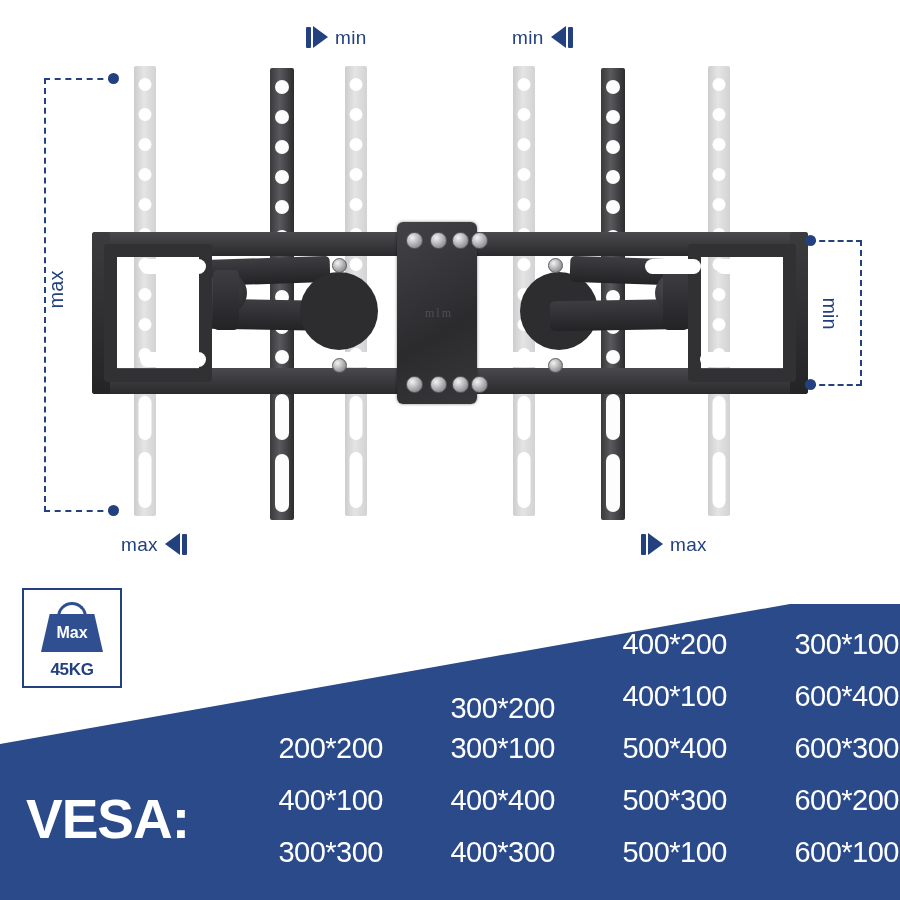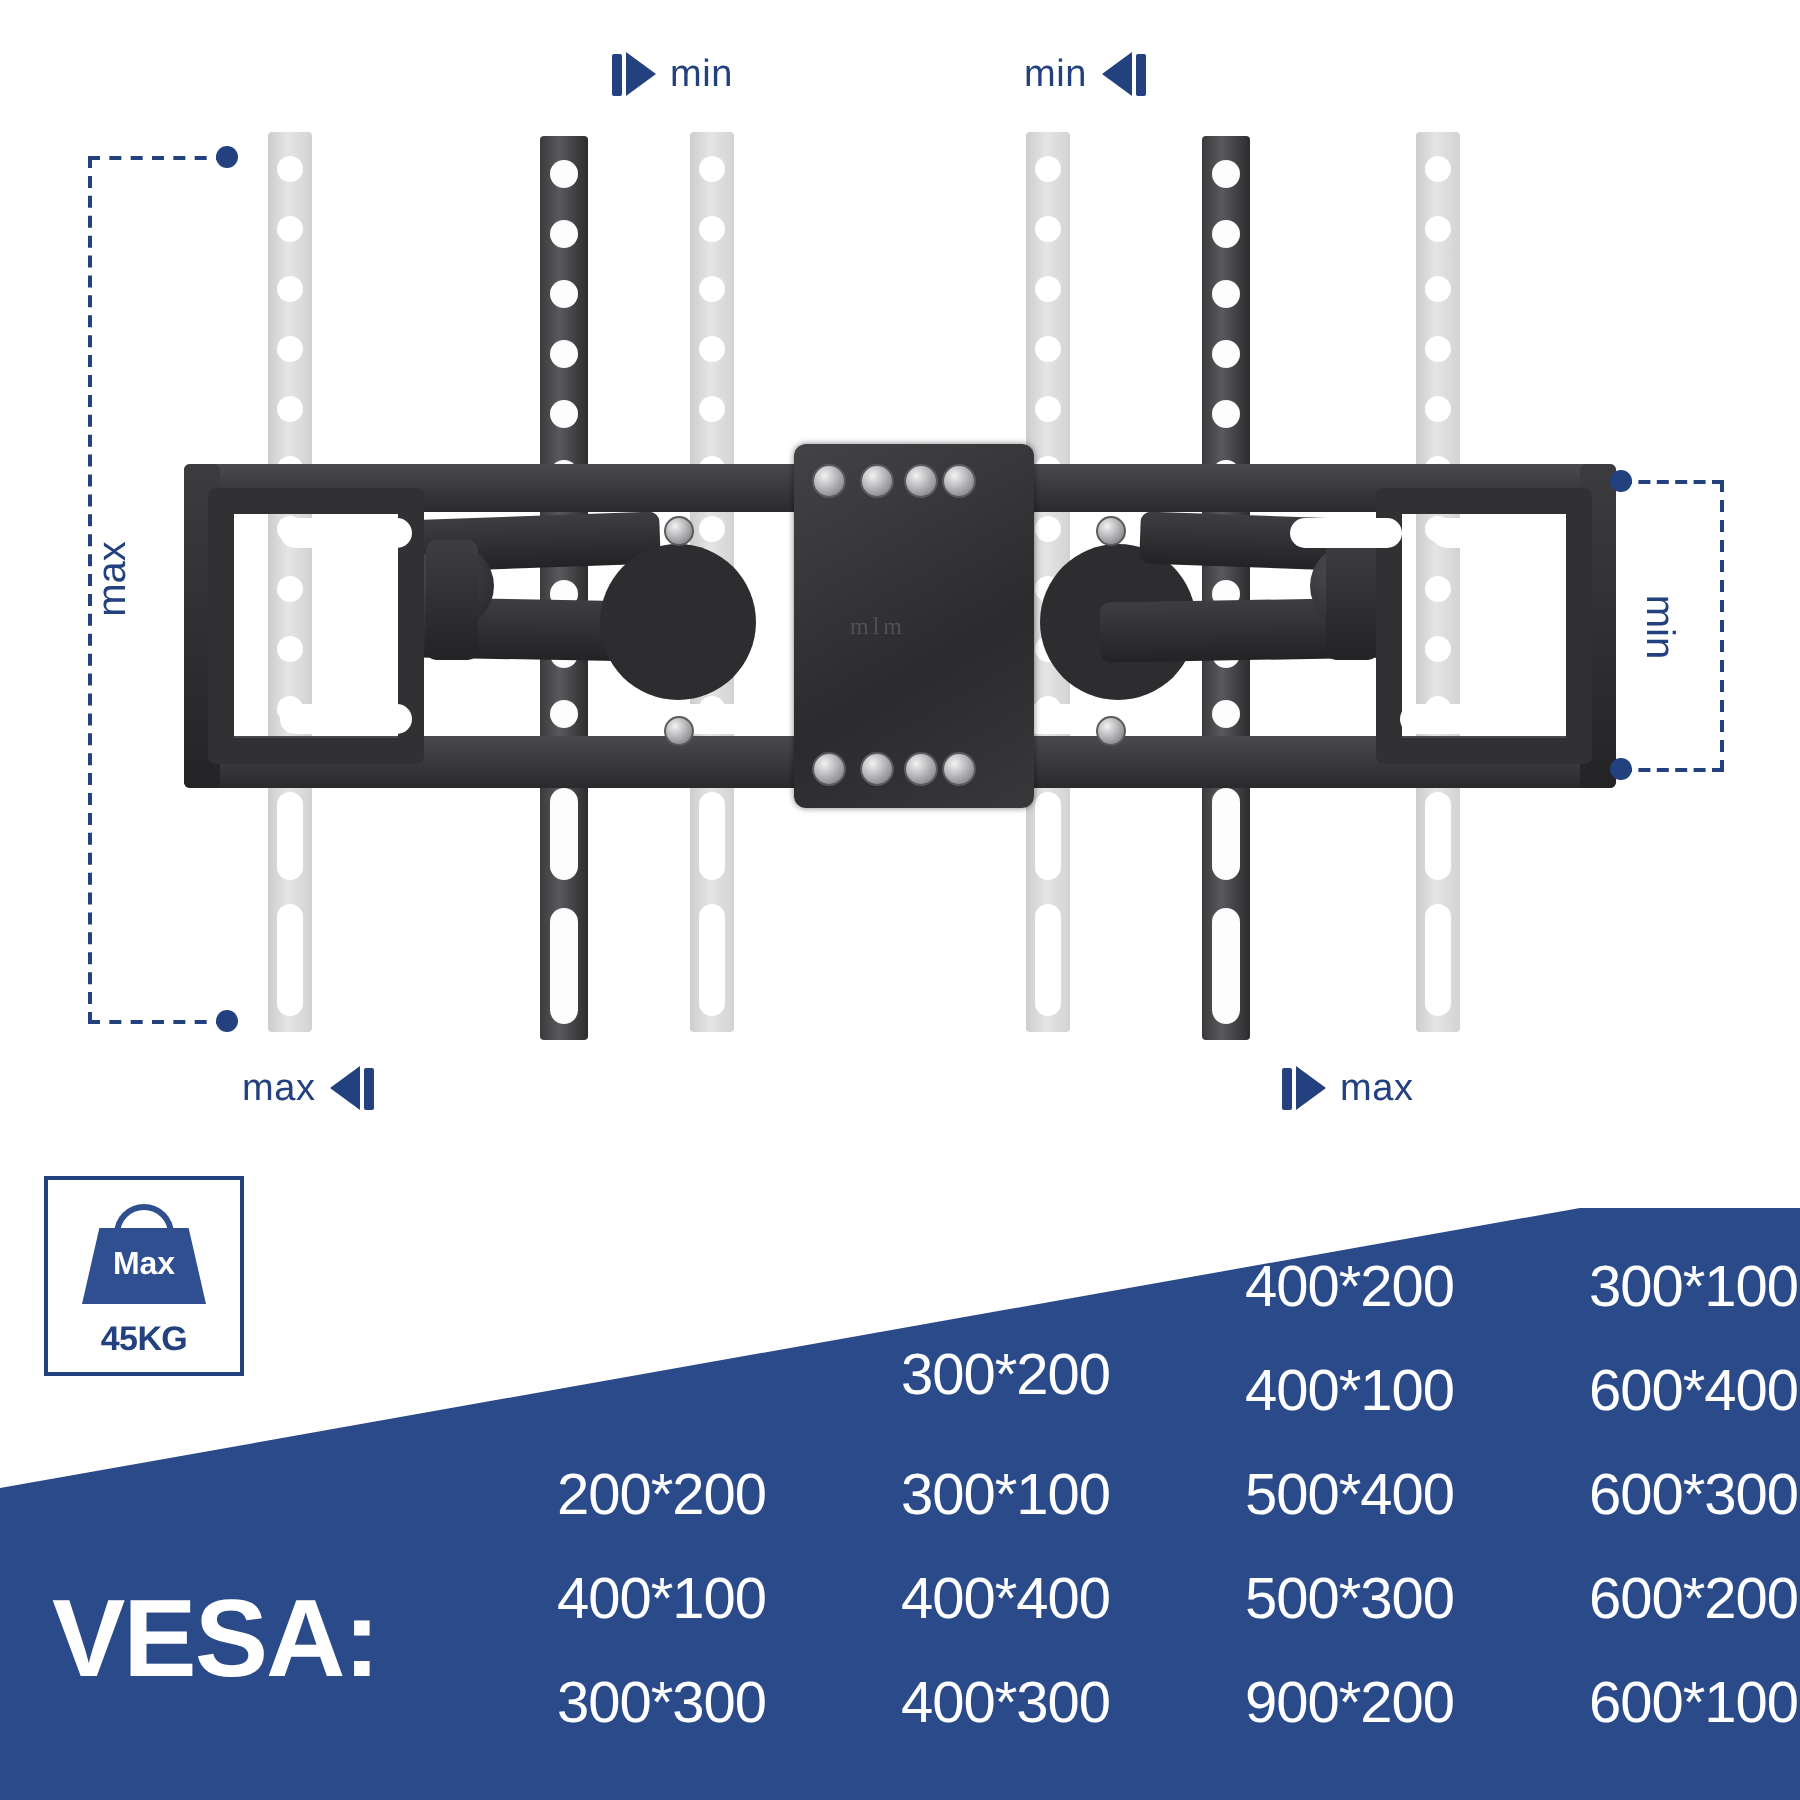--- a/index.html
+++ b/index.html
@@ -245,21 +245,21 @@
     <div class="whiteslot" style="left:140px;top:352px;width:66px;height:15px;"></div>
     <div class="whiteslot" style="left:330px;top:352px;width:70px;height:15px;"></div>
     <div class="whiteslot" style="left:506px;top:352px;width:66px;height:15px;"></div>
     <div class="whiteslot" style="left:700px;top:352px;width:78px;height:15px;"></div>
 
     <div class="bolt sm" style="left:332px;top:258px;"></div>
     <div class="bolt sm" style="left:332px;top:358px;"></div>
     <div class="bolt sm" style="left:548px;top:258px;"></div>
     <div class="bolt sm" style="left:548px;top:358px;"></div>
 
-    <div class="plate" style="left:397px;top:222px;width:120px;height:182px;">
+    <div class="plate" style="left:397px;top:222px;width:80px;height:182px;">
       <div class="bolt" style="left:9px;top:10px;"></div>
       <div class="bolt" style="left:33px;top:10px;"></div>
       <div class="bolt" style="left:55px;top:10px;"></div>
       <div class="bolt" style="left:74px;top:10px;"></div>
       <div class="bolt" style="left:9px;top:154px;"></div>
       <div class="bolt" style="left:33px;top:154px;"></div>
       <div class="bolt" style="left:55px;top:154px;"></div>
       <div class="bolt" style="left:74px;top:154px;"></div>
       <div class="logo" style="left:28px;top:84px;">mlm</div>
     </div>
@@ -338,32 +338,32 @@
 
     <div class="vgrid">
 
       <div class="vcol" style="left:0px;">
         <div class="vcell" style="top:172px;">200*200</div>
         <div class="vcell" style="top:224px;">400*100</div>
         <div class="vcell" style="top:276px;">300*300</div>
       </div>
 
       <div class="vcol" style="left:172px;">
-        <div class="vcell" style="top:112px;">300*200</div>
+        <div class="vcell" style="top:132px;">300*200</div>
         <div class="vcell" style="top:172px;">300*100</div>
         <div class="vcell" style="top:224px;">400*400</div>
         <div class="vcell" style="top:276px;">400*300</div>
       </div>
 
       <div class="vcol" style="left:344px;">
         <div class="vcell" style="top:68px;">400*200</div>
         <div class="vcell" style="top:120px;">400*100</div>
         <div class="vcell" style="top:172px;">500*400</div>
         <div class="vcell" style="top:224px;">500*300</div>
-        <div class="vcell" style="top:276px;">900*200</div>
+        <div class="vcell" style="top:276px;">500*100</div>
       </div>
 
       <div class="vcol" style="left:516px;">
         <div class="vcell" style="top:68px;">300*100</div>
         <div class="vcell" style="top:120px;">600*400</div>
         <div class="vcell" style="top:172px;">600*300</div>
         <div class="vcell" style="top:224px;">600*200</div>
         <div class="vcell" style="top:276px;">600*100</div>
       </div>
 

